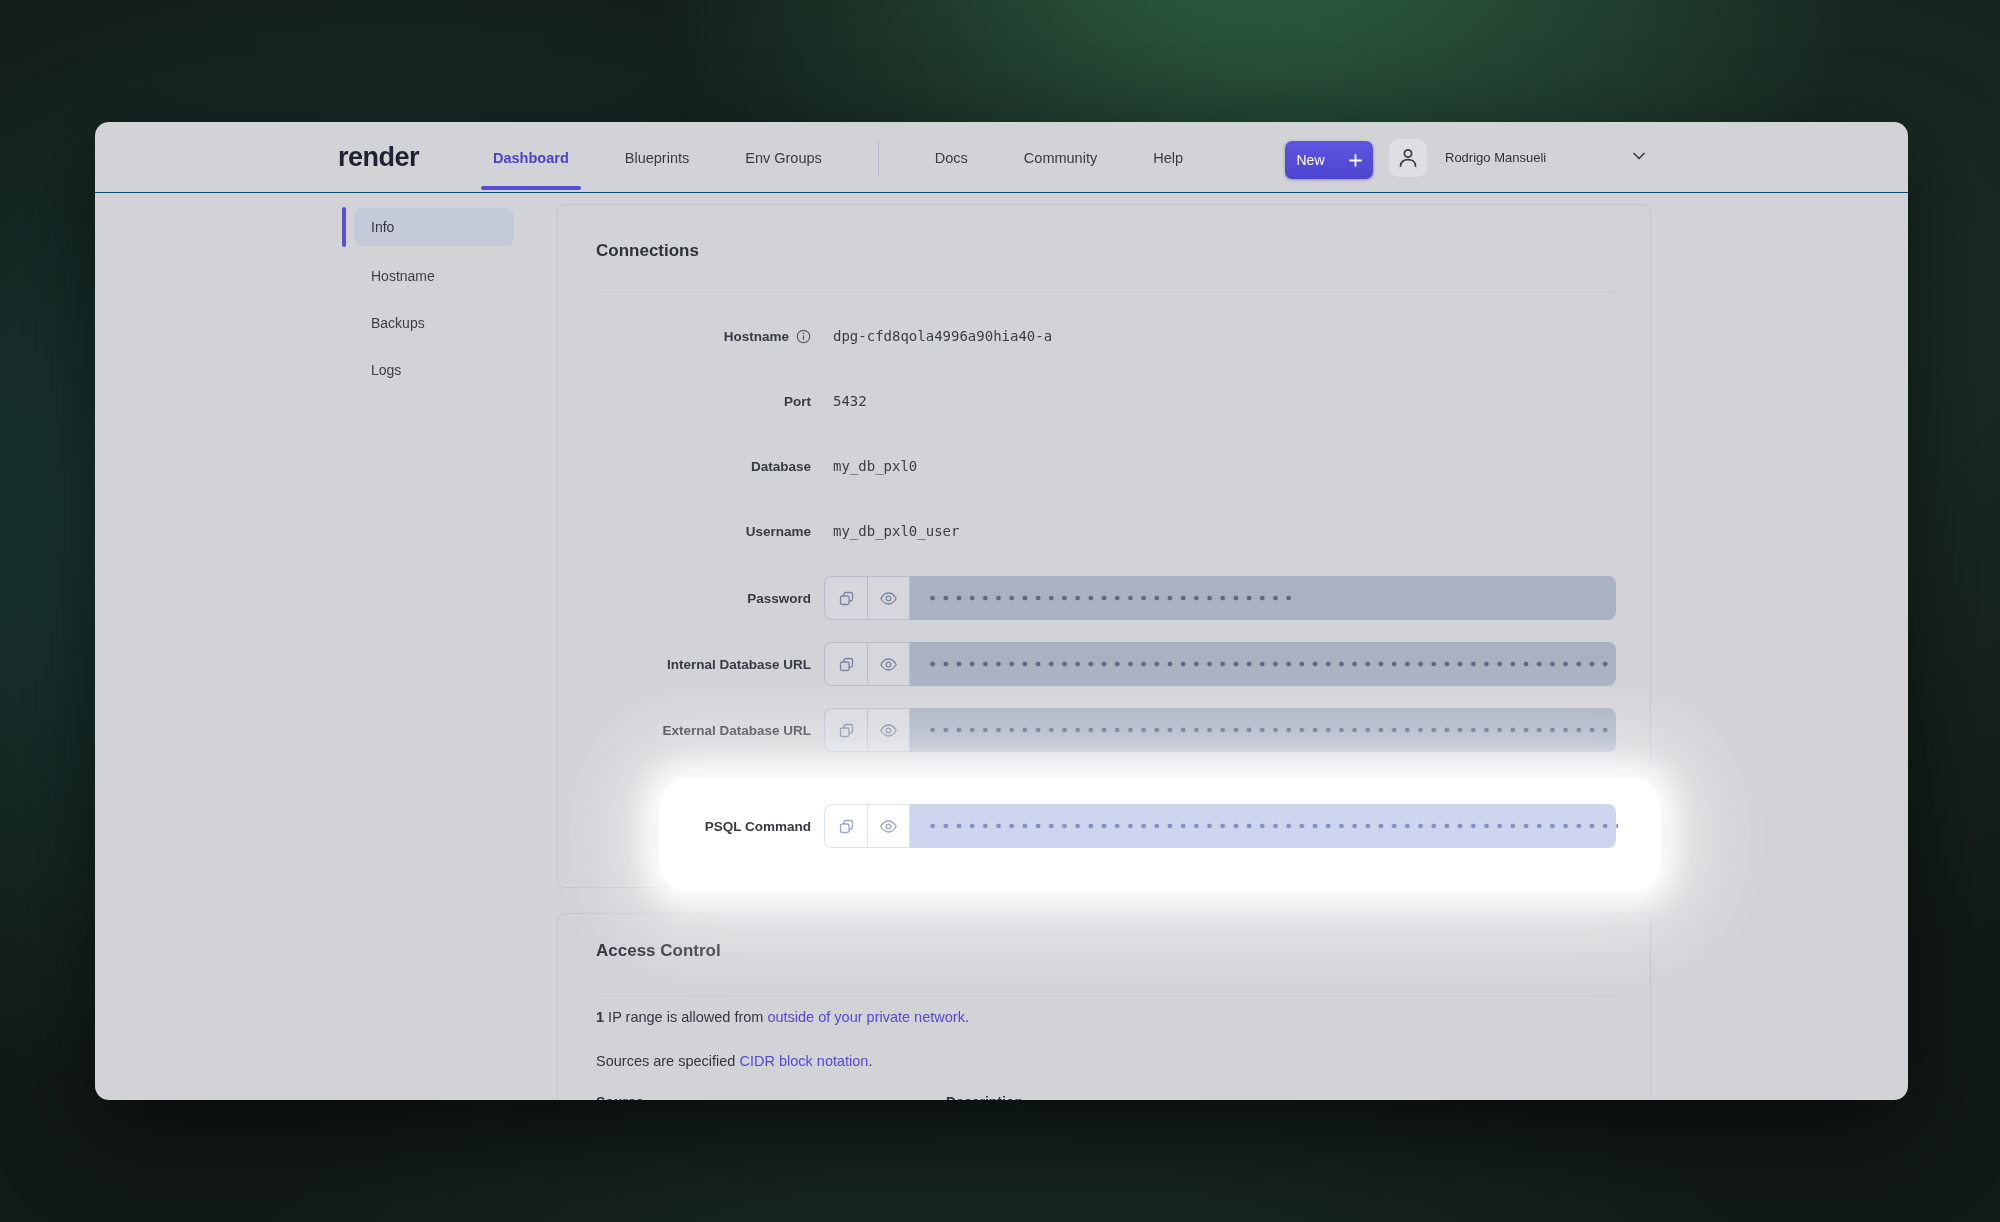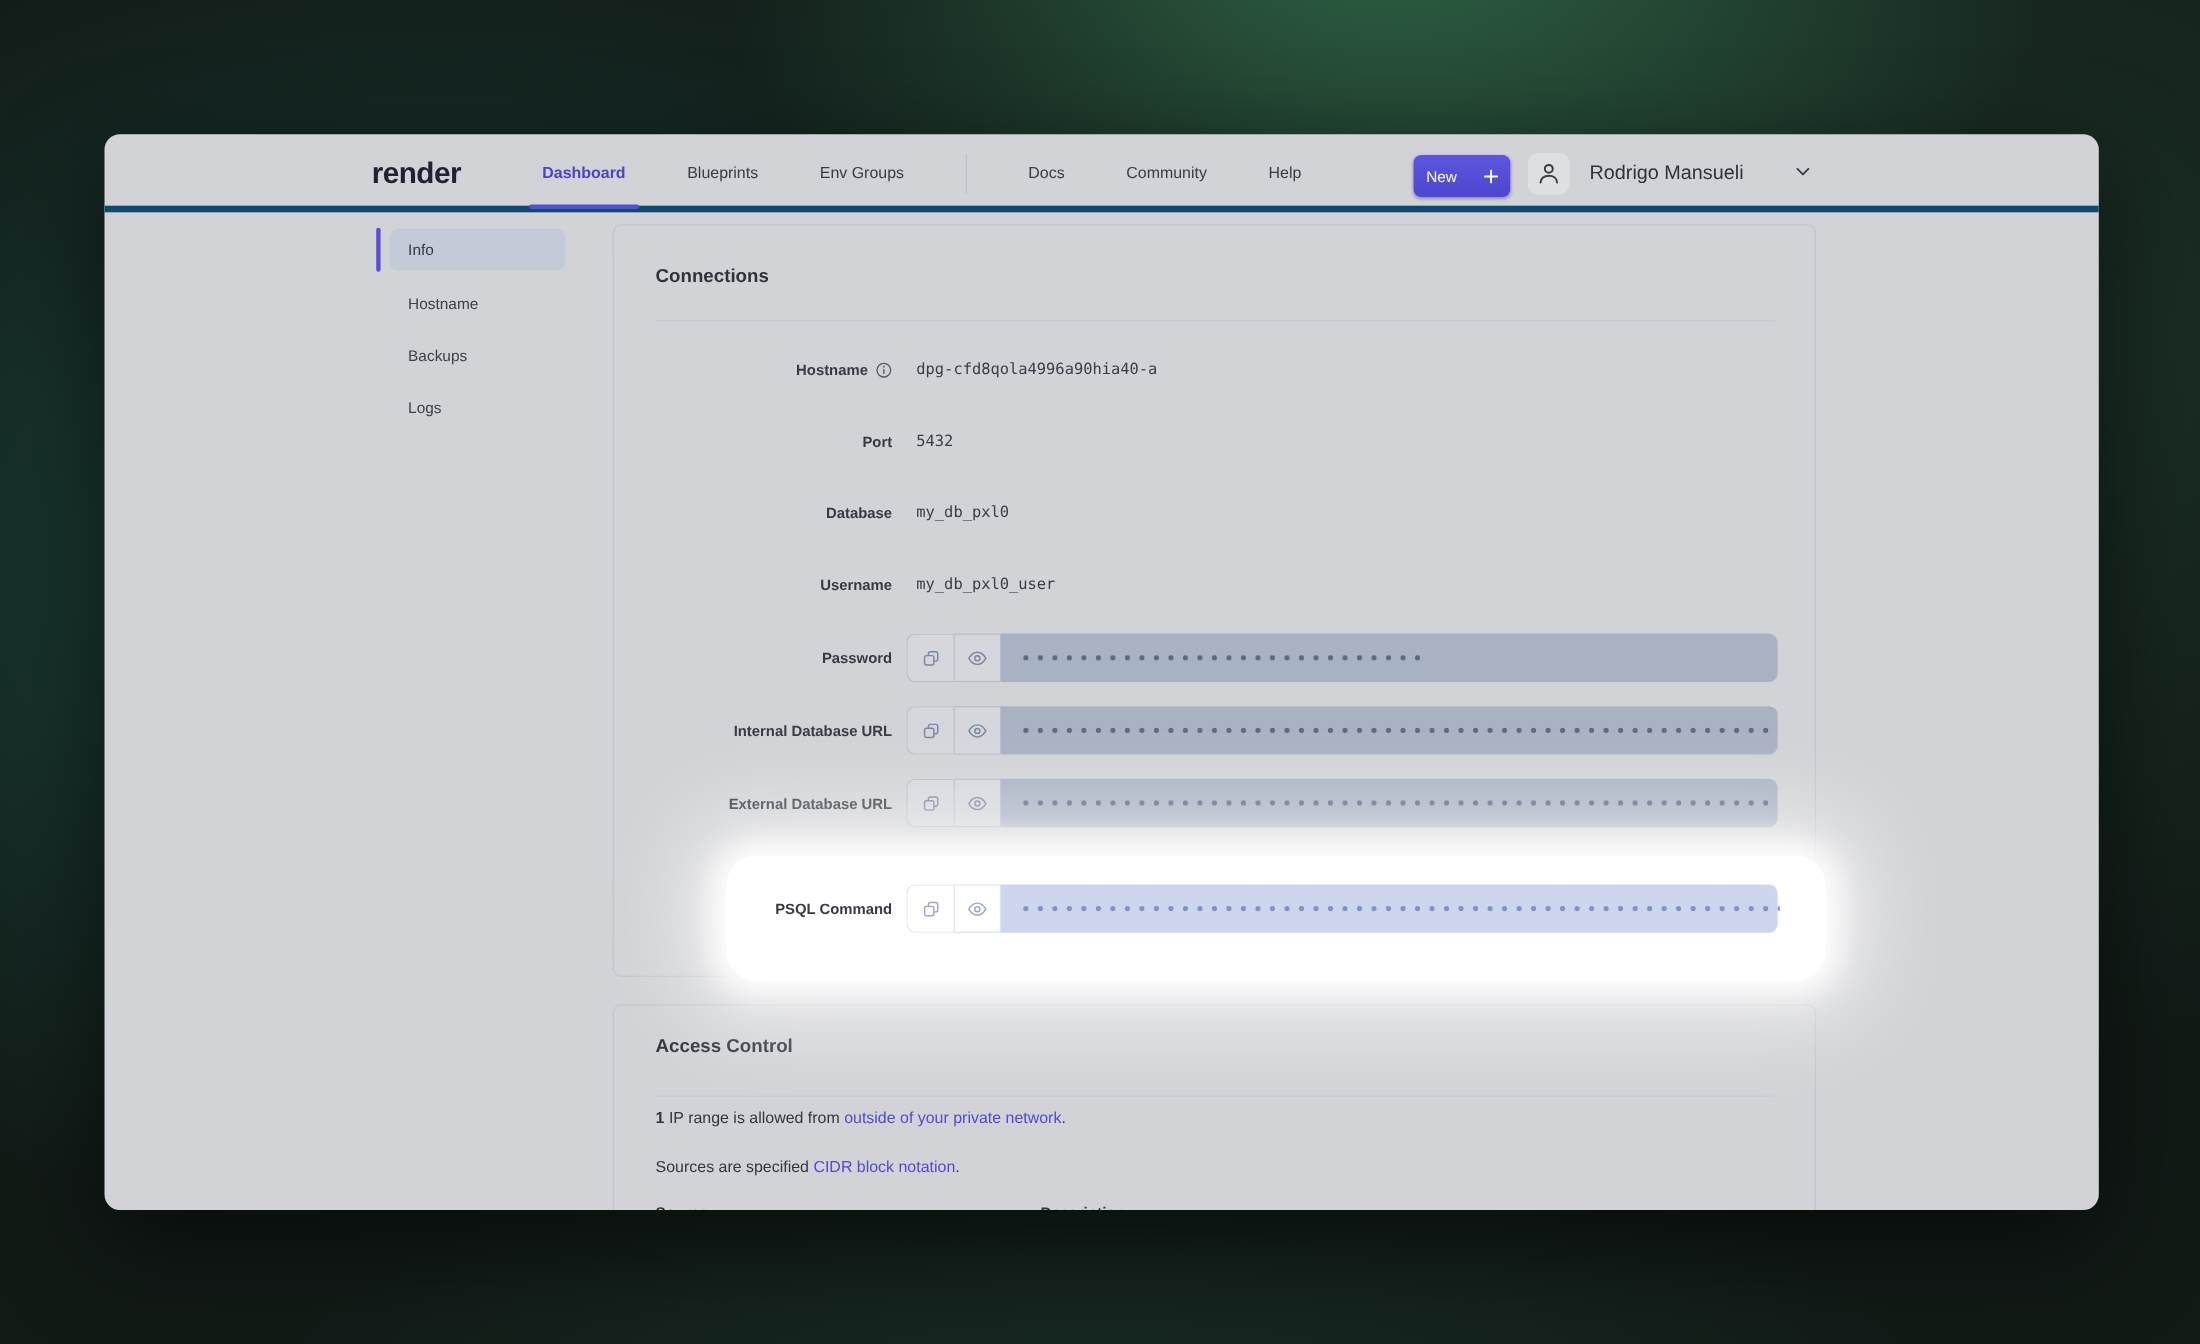--- a/index.html
+++ b/index.html
@@ -14,37 +14,37 @@
       #121a16;
     overflow:hidden;
     position:relative;
   }
   .window {
     position:absolute; left:95px; top:122px; width:1813px; height:978px;
     background:#d2d3d6; border-radius:14px; overflow:hidden;
     box-shadow:0 30px 90px rgba(0,0,0,0.55);
   }
   
-  .navbar { position:absolute; left:0; top:0; width:100%; height:71px; border-bottom:6px solid #0c4a6e; }
+  .navbar { position:absolute; left:0; top:0; width:100%; height:71px; border-bottom:1px solid #0c4a6e; }
   .logo { position:absolute; left:243px; top:0; height:71px; display:flex; align-items:center;
           font-size:27px; font-weight:bold; letter-spacing:-0.5px; color:#1f2233; }
   .nav-links { position:absolute; left:398px; top:0; height:71px; display:flex; align-items:center; gap:56px; }
   .nav-link { font-size:14.5px; color:#383b44; cursor:pointer; position:relative; white-space:nowrap; }
   .nav-link.active { color:#4b43c9; font-weight:bold; }
   .nav-link.active::after { content:""; position:absolute; left:-12px; right:-12px; bottom:-24px;
           height:3.5px; background:#564ed6; border-radius:2px; }
   .nav-divider { width:1px; height:36px; background:#b9bcc4; }
   .new-btn { position:absolute; left:1190px; top:19px; width:88px; height:38px; border-radius:7px;
           background:linear-gradient(180deg,#5d55e0,#4e46cf); color:#fff; font-size:14px;
           display:flex; align-items:center; justify-content:center; gap:24px; cursor:pointer;
           box-shadow:0 1px 3px rgba(40,35,140,0.4); }
   .avatar-wrap { position:absolute; left:1294px; top:17px; width:38px; height:38px; border-radius:10px;
           background:rgba(255,255,255,0.28); display:flex; align-items:center; justify-content:center; }
   .user-name { position:absolute; left:1350px; top:0; height:71px; display:flex; align-items:center;
-          font-size:18px; color:#2f323b; }
+          font-size:13px; color:#2f323b; }
   .user-chevron { position:absolute; left:1536px; top:26px; }
   
   .side-bar-indicator { position:absolute; left:247px; top:85px; width:4px; height:40px; border-radius:2px; background:#5a4fd8; }
   .side-pill { position:absolute; left:259px; top:86px; width:160px; height:38px; border-radius:8px; background:#c5cad9; }
   .side-item { position:absolute; left:276px; font-size:14px; color:#3c3f4a; cursor:pointer; }
   .side-item.s0 { top:97px; font-weight:normal; color:#343741; }
   .side-item.s1 { top:146px; }
   .side-item.s2 { top:193px; }
   .side-item.s3 { top:240px; }
   

